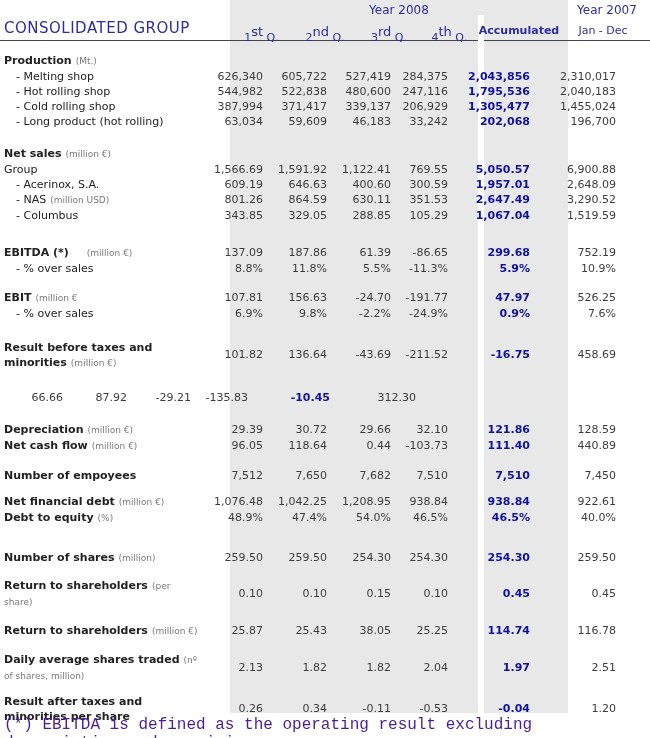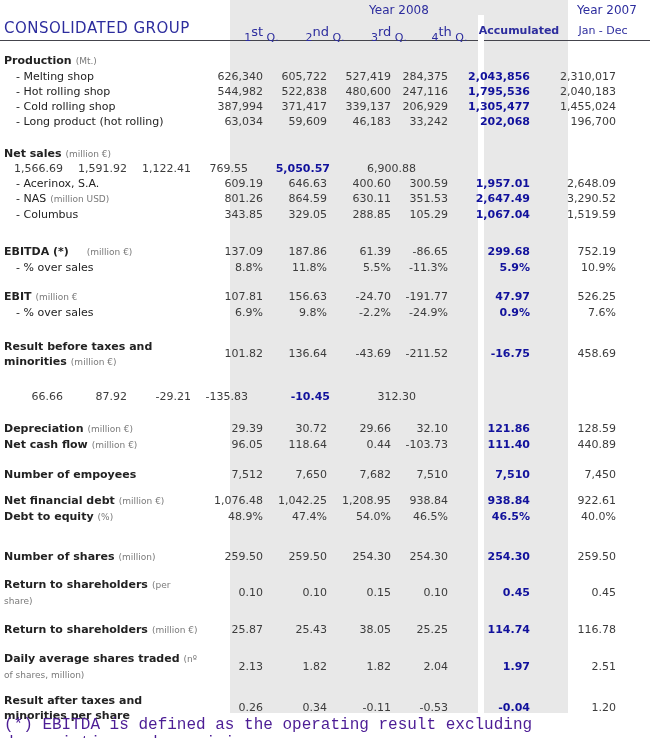--- a/index.html
+++ b/index.html
@@ -118,20 +118,21 @@
       <div class="row section" style="margin-top: 17px;">
         <div class="lbl"><span class="main">Net sales</span><span class="unit">(million €)</span></div>
         <div class="c c1"></div>
         <div class="c c2"></div>
         <div class="c c3"></div>
         <div class="c c4"></div>
         <div class="c c5"></div>
         <div class="c c6"></div>
       </div>
       <div class="row plain">
+        <div class="lbl"><span class="main">Group</span></div>
         <div class="c c1">1,566.69</div>
         <div class="c c2">1,591.92</div>
         <div class="c c3">1,122.41</div>
         <div class="c c4">769.55</div>
         <div class="c c5">5,050.57</div>
         <div class="c c6">6,900.88</div>
       </div>
       <div class="row sub">
         <div class="lbl sub"><span class="main">- Acerinox, S.A.</span></div>
         <div class="c c1">609.19</div>

